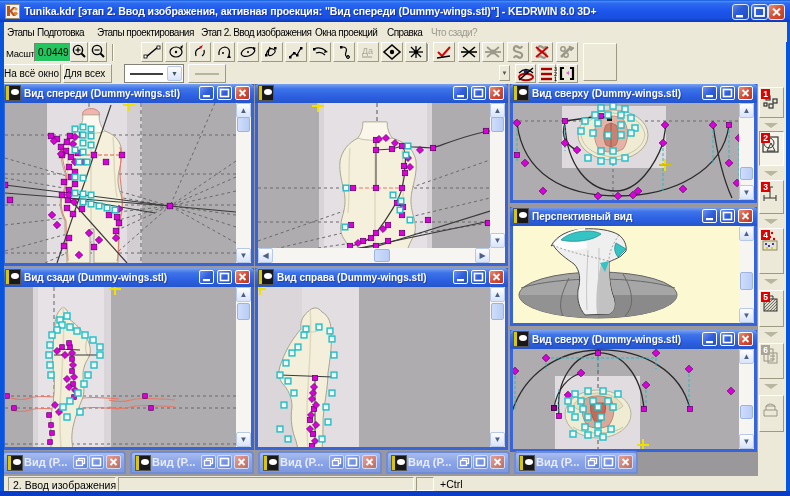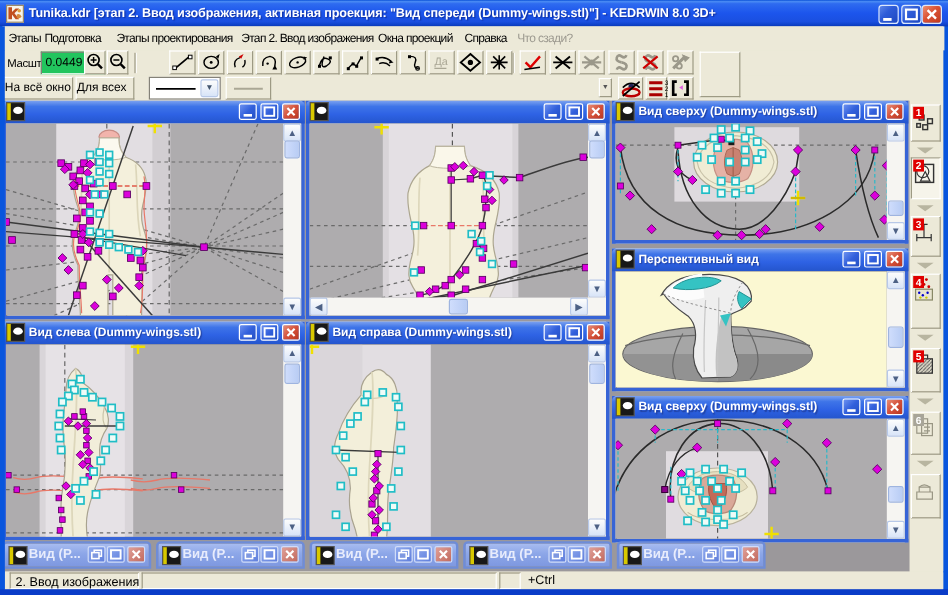--- a/index.html
+++ b/index.html
@@ -300,20 +300,21 @@
           <path d="M12 3 h3 v11 h-3"></path>
         </g>
         <path d="M8 8 l3 -2 v4z" fill="#E060E0"></path>
       </svg>
     </div>
 </div>
 <div id="mdi"></div>
 <div class="win" style="left:2px;top:84px;width:252px;height:182px">
     <div class="wtitle">
       <div class="wicon"></div>
+      <span class="wtext">Вид спереди (Dummy-wings.stl)</span>
       <div class="wbtn" style="right:40px">
         <svg width="13" height="12">
           <rect x="3" y="8" width="7" height="2.2" fill="#fff"></rect>
         </svg>
       </div>
       <div class="wbtn" style="right:22px">
         <svg width="13" height="12">
           <rect x="2.5" y="2.5" width="8" height="7" fill="none" stroke="#fff" stroke-width="1.6"></rect>
         </svg>
       </div>
@@ -774,21 +775,21 @@
       <div class="vsb" style="height:100px">
         <div class="sbtn" style="top:0">▲</div>
         <div class="sthumb" style="top:56px;height:14px"></div>
         <div class="sbtn" style="bottom:0">▼</div>
       </div>
     </div>
   </div>
 <div class="win" style="left:2px;top:268px;width:252px;height:182px">
     <div class="wtitle">
       <div class="wicon"></div>
-      <span class="wtext">Вид слева (Dummy-wings.stl)</span>
+      <span class="wtext">Вид сзади (Dummy-wings.stl)</span>
       <div class="wbtn" style="right:40px">
         <svg width="13" height="12">
           <rect x="3" y="8" width="7" height="2.2" fill="#fff"></rect>
         </svg>
       </div>
       <div class="wbtn" style="right:22px">
         <svg width="13" height="12">
           <rect x="2.5" y="2.5" width="8" height="7" fill="none" stroke="#fff" stroke-width="1.6"></rect>
         </svg>
       </div>

